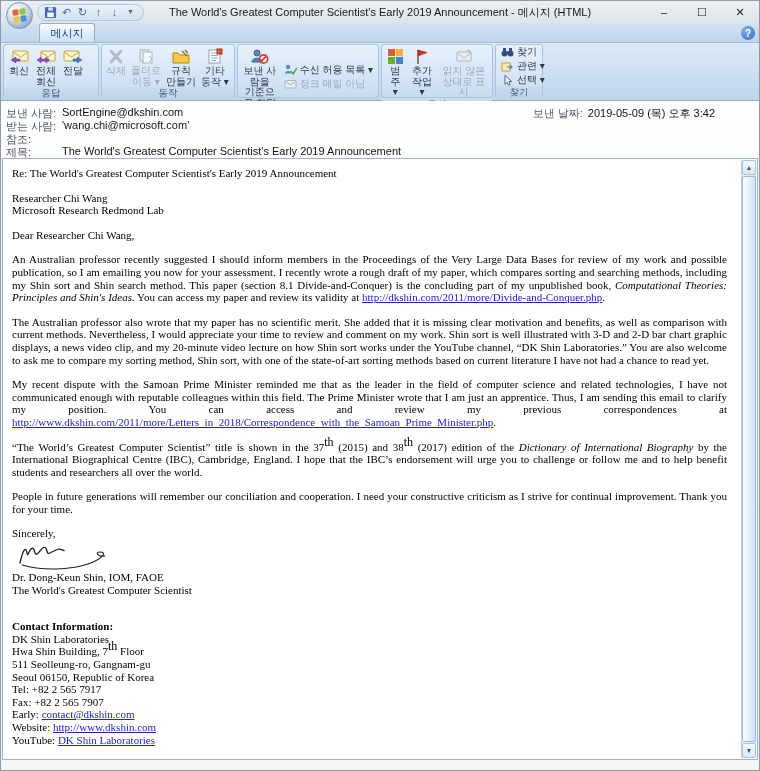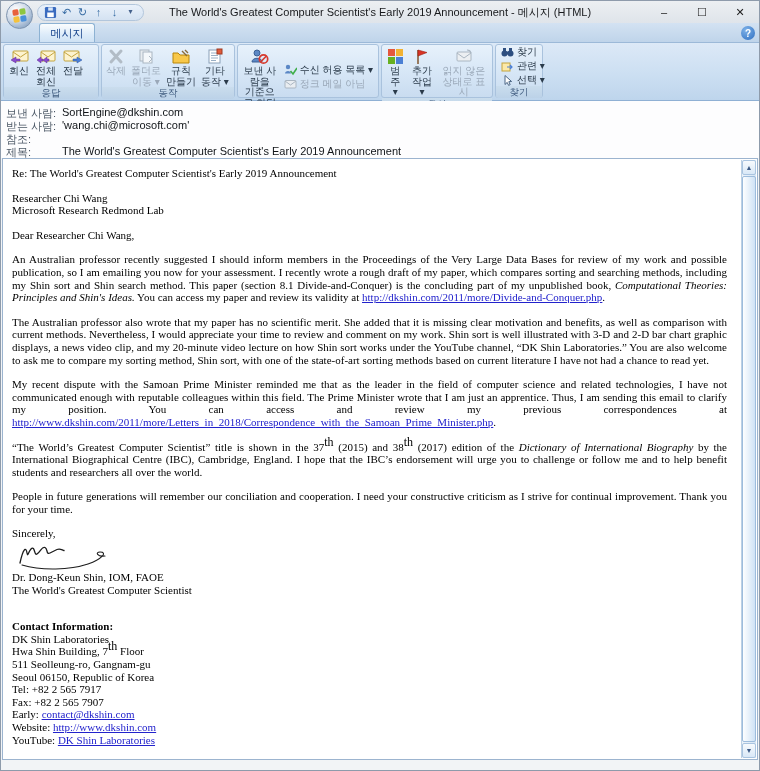--- a/index.html
+++ b/index.html
@@ -318,20 +318,24 @@
       <span class="hval">'wang.chi@microsoft.com'</span>
     </div>
     <div class="hrow">
       <span class="hlabel">참조:</span>
       <span class="hval"></span>
     </div>
     <div class="hrow">
       <span class="hlabel">제목:</span>
       <span class="hval">The World's Greatest Computer Scientist's Early 2019 Announcement</span>
     </div>
+    <div class="hdate">
+      <span class="hlabel" style="width:auto">보낸 날짜:</span>
+      <span class="hval">2019-05-09 (목) 오후 3:42</span>
+    </div>
   </div>
 
   <div class="bodybox">
     <div class="content">
 
       <p class="line">Re: The World's Greatest Computer Scientist's Early 2019 Announcement</p>
       <div class="gap"></div>
       <p class="line">Researcher Chi Wang</p>
       <p class="line">Microsoft Research Redmond Lab</p>
       <div class="gap"></div>

